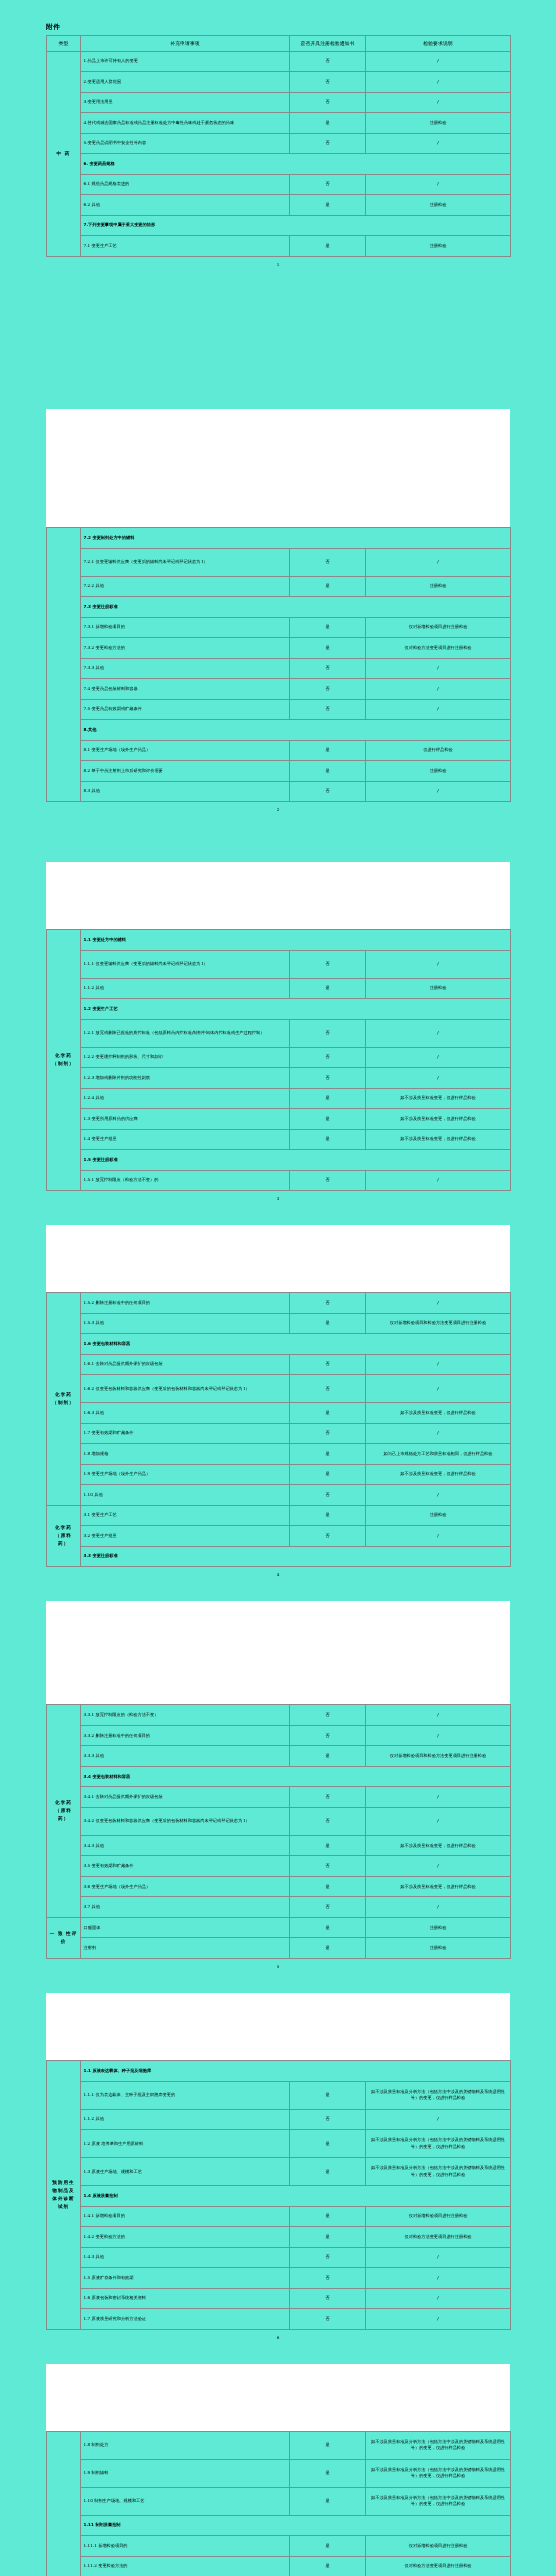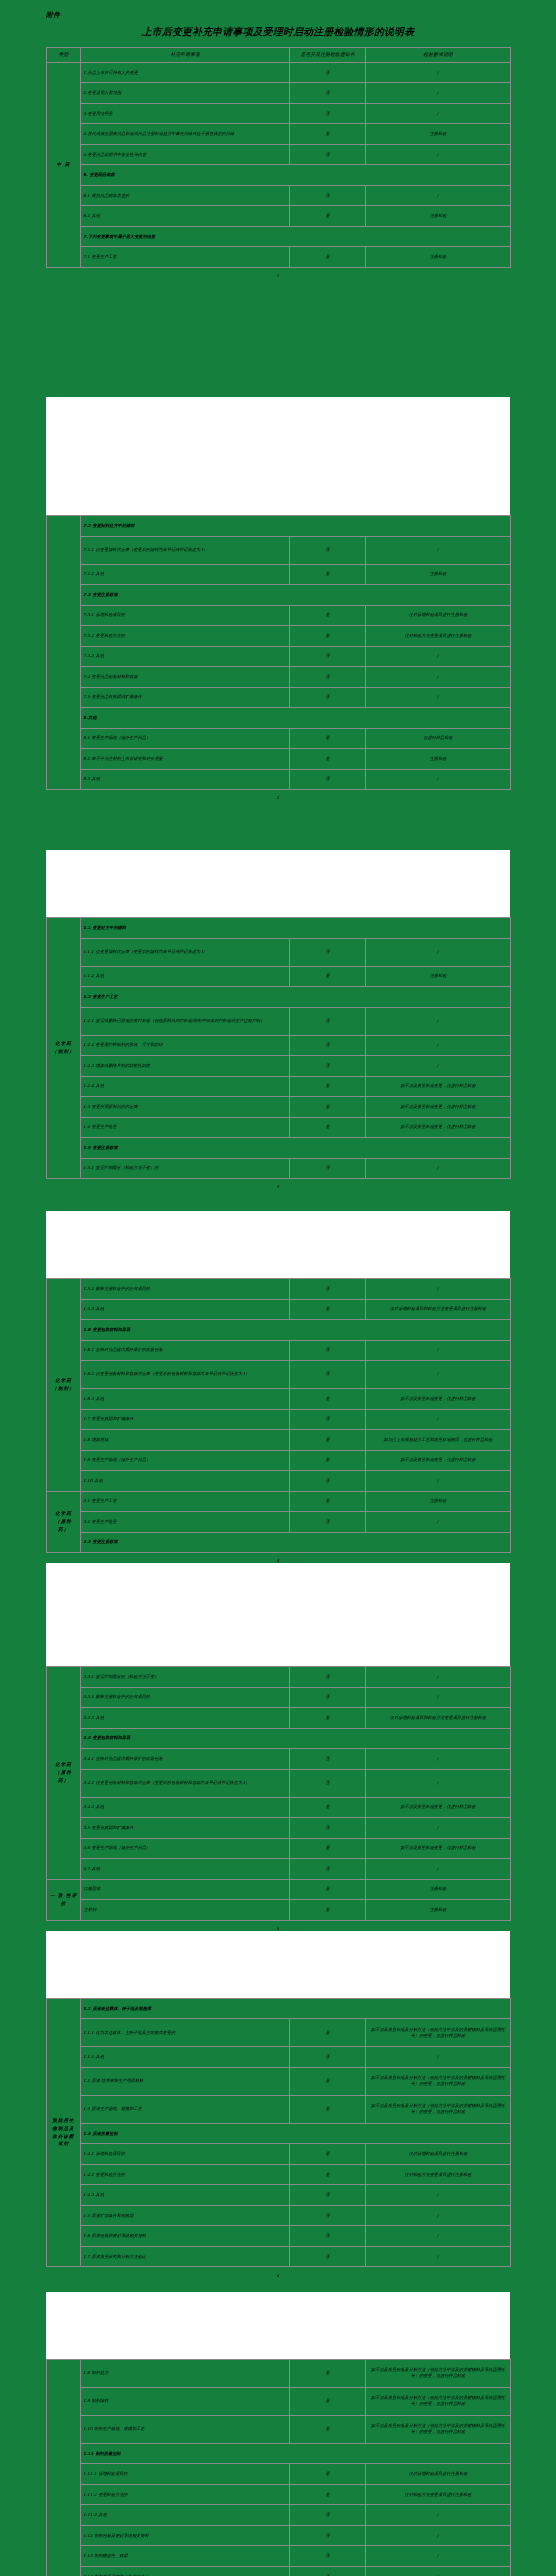--- a/index.html
+++ b/index.html
@@ -13,24 +13,23 @@
     width: 556px;
   }
   .doc {
     width: 556px;
     margin: 0 auto;
     position: relative;
   }
   .page {
     width: 556px;
     box-sizing: border-box;
-    padding: 0 46px;
+    padding: 12px 46px;
     position: relative;
-    background: #15803d;
-    font-style: italic;
+    background: #5eead4;
   }
   .page-inner {
     width: 464px;
   }
   .attach-label {
     font-family: "DejaVu Sans", "Liberation Sans", sans-serif;
     font-weight: bold;
     font-size: 6.7px;
     padding-top: 11.3px;
     padding-bottom: 3.1px;
@@ -107,21 +106,20 @@
   .spacer { background: #fff; }
 </style>
 </head>
 <body>
 
 <div class="doc">
   <div id="pages-container">
       <div class="page" style="min-height: 397px;">
         <div class="page-inner">
           <div class="attach-label">附件</div>
-          <div class="doc-title">上市后变更补充申请事项及受理时启动注册检验情形的说明表</div>
           <table class="main">
             <colgroup>
               <col class="c-type">
               <col class="c-item">
               <col class="c-yn">
               <col class="c-note">
             </colgroup>
             <thead>
               <tr>
                 <th>类型</th>

